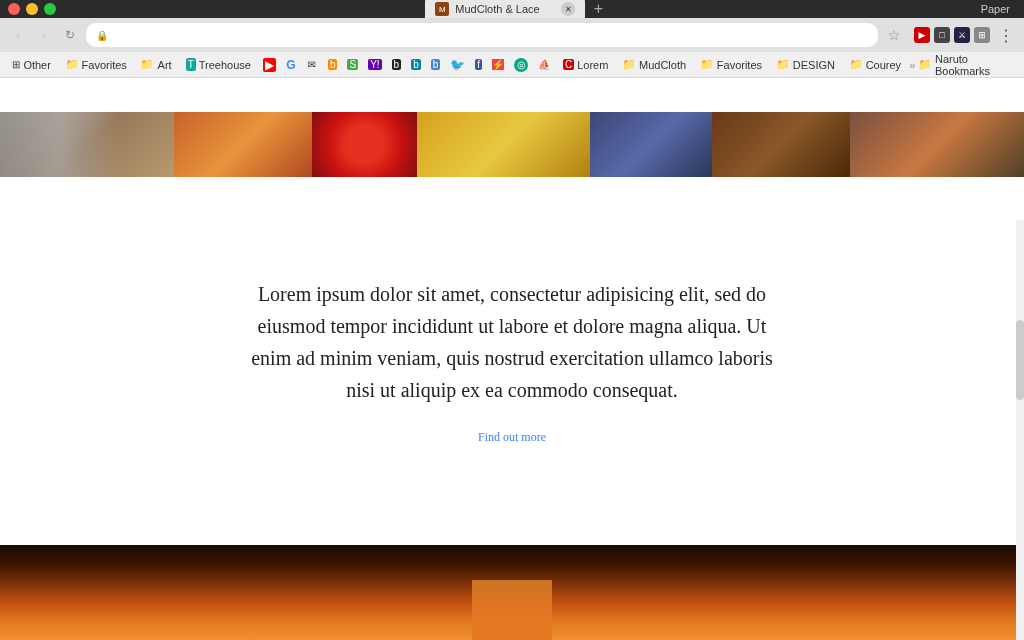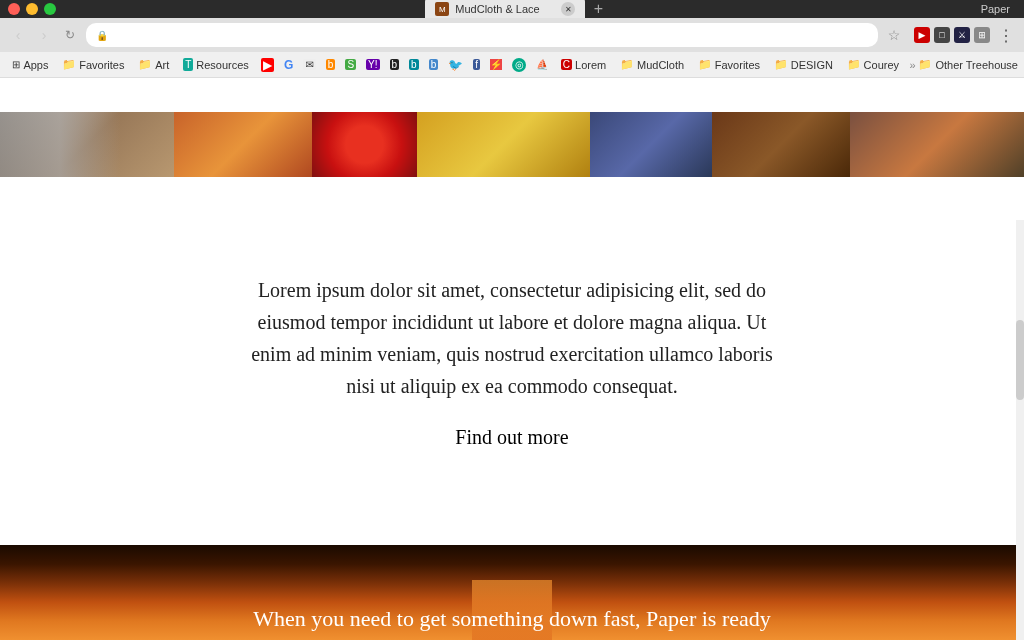--- a/index.html
+++ b/index.html
@@ -135,22 +135,22 @@
       font-family: Georgia, 'Times New Roman', serif;
       font-size: 20px;
       line-height: 1.6;
       text-align: center;
       color: #222;
       max-width: 540px;
       margin-bottom: 24px;
     }
     .find-out-more-link {
       font-family: Georgia, 'Times New Roman', serif;
-      font-size: 20px;
-      color: #000000;
+      font-size: 12px;
+      color: #3b82f6;
       text-decoration: none;
       cursor: pointer;
     }
 
     
     .sunset-area {
       height: 95px;
       background: linear-gradient(to bottom, #1a0a00 0%, #3a1500 20%, #7a3008 40%, #c05010 60%, #e07820 80%, #f09030 100%);
       display: flex;
       align-items: flex-end;
@@ -239,36 +239,36 @@
       <div class="ext-icon" style="background:#224;color:#fff;">⚔</div>
       <div class="ext-icon" style="background:#888;color:#fff;">⊞</div>
     </div>
     <div class="menu-btn" style="font-size:16px;color:#555;">⋮</div>
   </div>
 
   <div class="bookmarks-bar">
 
     <div class="bookmark-item">
       <span class="bm-icon">⊞</span>
-      <span>Apps</span>
+      <span>Other</span>
     </div>
 
     <div class="bookmark-item">
       <span class="bm-folder-icon">📁</span>
       <span>Favorites</span>
     </div>
 
     <div class="bookmark-item">
       <span class="bm-folder-icon">📁</span>
       <span>Art</span>
     </div>
 
     <div class="bookmark-item">
       <span style="font-size:10px;background:#1a9;color:#fff;border-radius:2px;padding:1px 2px;">T</span>
-      <span>Resources</span>
+      <span>Treehouse</span>
     </div>
 
     <div class="bookmark-item" style="padding:2px 4px;">
       <span style="font-size:12px;background:#f00;color:#fff;border-radius:2px;padding:0 2px;">▶</span>
     </div>
     <div class="bookmark-item" style="padding:2px 4px;">
       <span style="font-size:12px;color:#4285f4;font-weight:bold;">G</span>
     </div>
     <div class="bookmark-item" style="padding:2px 4px;">
       <span style="font-size:10px;background:#eee;border-radius:2px;padding:0 2px;">✉</span>
@@ -328,21 +328,21 @@
     </div>
 
     <div class="bookmark-item">
       <span class="bm-folder-icon">📁</span>
       <span>Courey</span>
     </div>
 
     <div class="other-bookmarks">
       <span style="font-size:11px;color:#888;">»</span>
       <span class="bm-folder-icon">📁</span>
-      <span>Other Treehouse</span>
+      <span>Naruto Bookmarks</span>
     </div>
   </div>
 
   <div class="page-content" style="position:relative;">
 
     <div class="hero-area">
       <div class="hero-person"></div>
       <div class="hero-strip">
         <div class="hero-seg-1" style="background: linear-gradient(135deg, #b8a898 0%, #987858 50%, #b89870 100%);"></div>
         <div class="hero-seg-2"></div>
@@ -354,21 +354,20 @@
       </div>
     </div>
 
     <div class="main-text-area">
       <p class="main-paragraph">Lorem ipsum dolor sit amet, consectetur adipisicing elit, sed do eiusmod tempor incididunt ut labore et dolore magna aliqua. Ut enim ad minim veniam, quis nostrud exercitation ullamco laboris nisi ut aliquip ex ea commodo consequat.</p>
       <a class="find-out-more-link">Find out more</a>
     </div>
 
     <div class="sunset-area">
       <div class="sunset-reflection"></div>
-      <span class="sunset-text">When you need to get something down fast, Paper is ready</span>
     </div>
 
     <div class="scrollbar">
       <div class="scrollbar-thumb"></div>
     </div>
 
   </div>
 </div>
 
 </body></html>

